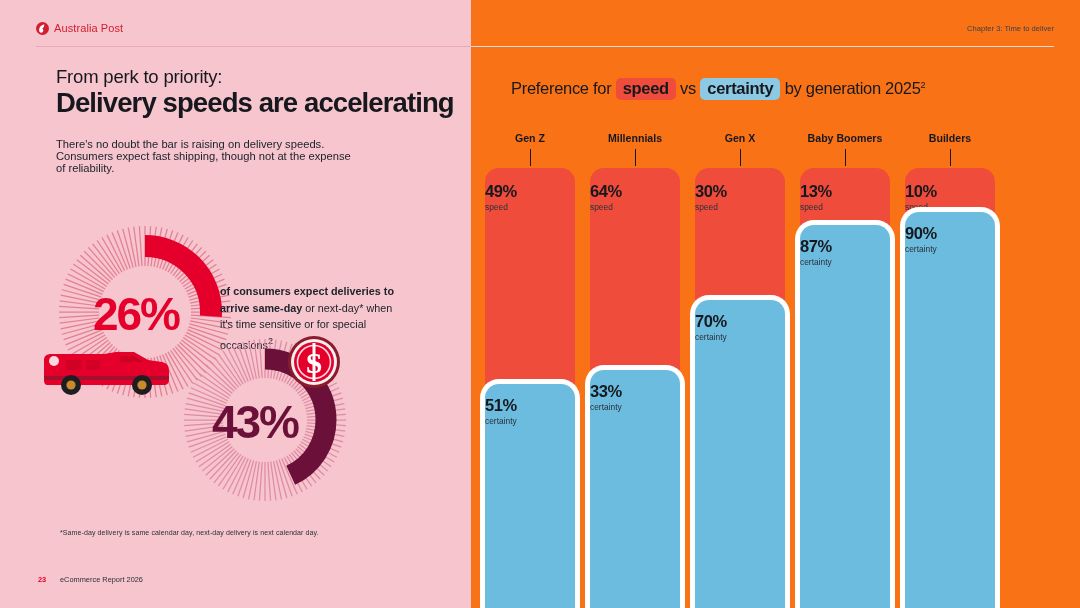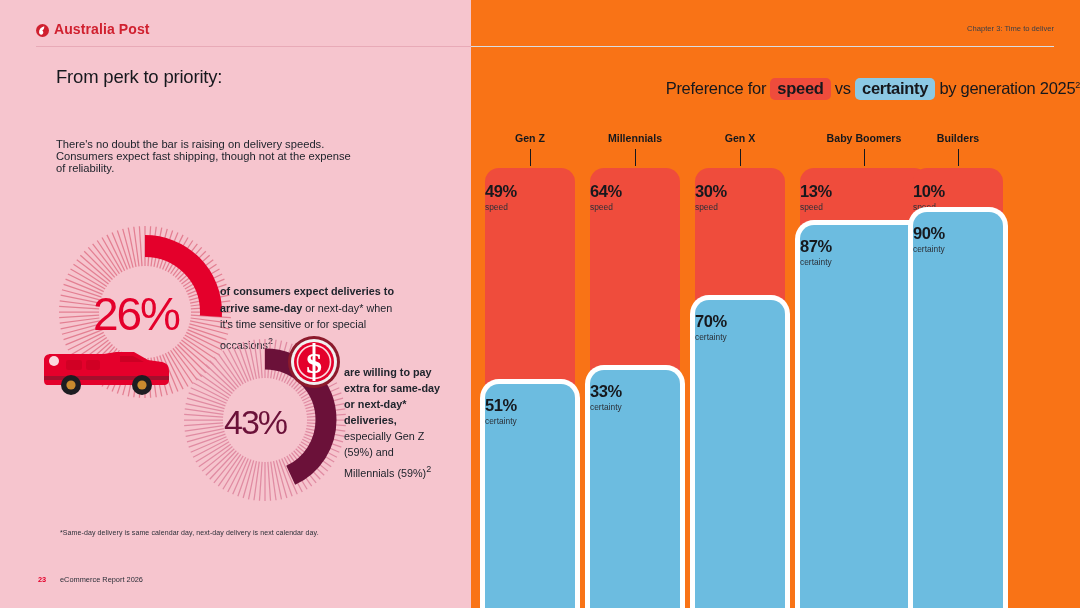--- a/index.html
+++ b/index.html
@@ -19,21 +19,21 @@
     width:471px;height:608px;
     background:#f6c5ce;
     flex:0 0 471px;
   }
   .brand{
     position:absolute;left:36px;top:21px;
     display:flex;align-items:center;gap:5px;
   }
   .brand-mark{width:13px;height:13px;position:relative;flex:0 0 13px;}
   .brand-text{
-    font-size:14px;font-weight:bold;color:#d0202f;letter-spacing:.1px;
+    font-size:11px;font-weight:normal;color:#d0202f;letter-spacing:.1px;
   }
   .left-rule{
     position:absolute;left:36px;right:0;top:46px;height:1px;background:#e8aab7;
   }
   .eyebrow{
     position:absolute;left:56px;top:66px;
     font-size:18.5px;font-weight:400;color:#16181d;letter-spacing:-.2px;
   }
   .headline{
     position:absolute;left:56px;top:87px;
@@ -43,24 +43,24 @@
   .intro{
     position:absolute;left:56px;top:138px;width:300px;
     font-size:11.2px;line-height:12px;color:#20252d;
   }
 
   
   .donut26{position:absolute;left:55px;top:222px;width:180px;height:180px;}
   .donut43{position:absolute;left:180px;top:335px;width:170px;height:170px;}
   .donut-label{
     position:absolute;inset:0;display:flex;align-items:center;justify-content:center;
-    font-weight:normal;letter-spacing:-2px;
+    font-weight:bold;letter-spacing:-2px;
   }
   .donut26 .donut-label{font-size:46px;color:#e4002b;transform:translate(-9px,2px);}
-  .donut43 .donut-label{font-size:34px;color:#6b1139;transform:translate(-10px,2px);}
+  .donut43 .donut-label{font-size:46px;color:#6b1139;transform:translate(-10px,2px);}
 
   .van{position:absolute;left:38px;top:330px;width:135px;height:70px;}
   .coin{position:absolute;left:286px;top:334px;width:56px;height:56px;}
 
   .stat-text-1{
     position:absolute;left:220px;top:259px;width:180px;
     font-size:10.8px;line-height:16.5px;color:#20252d;margin-top:24px;
   }
   .stat-text-2{
     position:absolute;left:344px;top:364px;width:100px;
@@ -85,21 +85,21 @@
   .right{position:relative;flex:1 1 auto;height:608px;background:#f97316;}
   .chapter{
     position:absolute;right:26px;top:24px;
     font-size:7.6px;color:#3a3f48;
   }
   .right-rule{
     position:absolute;left:0;right:26px;top:46px;height:1px;background:#d9dde2;
   }
   .chart-title{
     position:absolute;left:0;right:0;top:78px;
-    text-align:right;
+    text-align:left;
     font-size:16.5px;color:#16181d;letter-spacing:-.3px;
     white-space:nowrap;
     padding-left:40px;
   }
   .pill{
     display:inline-block;padding:2px 7px 3px;border-radius:5px;
     font-weight:bold;line-height:1;
   }
   .pill.speed{background:#ef4c3c;color:#16181d;}
   .pill.certainty{background:#8cc9e4;color:#16181d;}
@@ -151,20 +151,21 @@
         <svg width="13" height="13" viewBox="0 0 26 26">
           <circle cx="13" cy="13" r="13" fill="#d0202f"></circle>
           <path d="M16.5 4.5 C9.5 6.5 6 11 6.2 16.5 C6.3 19.5 8 21.5 10.5 21.5 C13 21.5 14.6 19.6 14.6 17.2 C14.6 14 12.2 12.6 12.2 12.6 C12.2 12.6 14 12.2 15.2 10.4 C16.4 8.6 16.5 6 16.5 4.5 Z" fill="#ffffff"></path>
         </svg>
       </span>
       <span class="brand-text">Australia Post</span>
     </div>
     <div class="left-rule"></div>
 
     <div class="eyebrow">From perk to priority:</div>
+    <div class="headline">Delivery speeds are accelerating</div>
     <div class="intro">There's no doubt the bar is raising on delivery speeds. Consumers expect fast shipping, though not at the expense of reliability.</div>
 
     <div class="donut26">
       <svg width="180" height="180" viewBox="0 0 180 180">
         <g id="ticks26">
             <line x1="90.00" y1="44.00" x2="90.00" y2="4.00" stroke="#e37f92" stroke-width="1.25"></line>
             <line x1="93.01" y1="44.10" x2="95.62" y2="4.18" stroke="#e37f92" stroke-width="1.25"></line>
             <line x1="96.00" y1="44.39" x2="101.23" y2="4.74" stroke="#e37f92" stroke-width="1.25"></line>
             <line x1="98.97" y1="44.88" x2="106.78" y2="5.65" stroke="#e37f92" stroke-width="1.25"></line>
             <line x1="101.91" y1="45.57" x2="112.26" y2="6.93" stroke="#e37f92" stroke-width="1.25"></line>
@@ -390,23 +391,20 @@
       <svg width="56" height="56" viewBox="0 0 56 56">
         <circle cx="28" cy="28" r="26" fill="#8c1a2c"></circle>
         <circle cx="28" cy="28" r="23" fill="#f0f0f0"></circle>
         <circle cx="28" cy="28" r="20" fill="#e4002b"></circle>
         <circle cx="28" cy="28" r="16.5" fill="none" stroke="#ffffff" stroke-width="1.6" opacity=".85"></circle>
         <text x="28" y="39" text-anchor="middle" font-family="Liberation Serif, serif" font-size="30" font-weight="bold" fill="#ffffff">S</text>
         <line x1="28" y1="9" x2="28" y2="47" stroke="#ffffff" stroke-width="3"></line>
       </svg>
     </span>
 
-    <div class="stat-text-2">
-      <span class="b">are willing to pay extra for same-day or next-day* deliveries,</span><span> especially Gen Z (59%) and Millennials (59%)</span><span class="sup">2</span>
-    </div>
 
     <div class="footnote">*Same-day delivery is same calendar day, next-day delivery is next calendar day.</div>
     <div class="page-num">23</div>
     <div class="page-foot">eCommerce Report 2026</div>
   </div>
 
   <div class="right">
     <div class="chapter">Chapter 3: Time to deliver</div>
     <div class="right-rule"></div>
 
@@ -456,37 +454,37 @@
               <span class="cap">speed</span>
             </div>
           </div>
           <div class="bar-cert" style="height: 322px;">
             <div class="val cert-val">
               <span class="num">70%</span>
               <span class="cap">certainty</span>
             </div>
           </div>
         </div>
-        <div class="gen" style="left: 329px; padding-left: 38px;">
+        <div class="gen" style="left: 329px;">
           <div class="gen-head">Baby Boomers</div>
           <div class="gen-tick"></div>
           <div class="bar-speed" style="height: 440px;">
             <div class="val speed-val">
               <span class="num">13%</span>
               <span class="cap">speed</span>
             </div>
           </div>
           <div class="bar-cert" style="height: 396.8px;">
             <div class="val cert-val">
               <span class="num">87%</span>
               <span class="cap">certainty</span>
             </div>
           </div>
         </div>
-        <div class="gen" style="left: 434px; margin-left: 8px;">
+        <div class="gen" style="left: 434px;">
           <div class="gen-head">Builders</div>
           <div class="gen-tick"></div>
           <div class="bar-speed" style="height: 440px;">
             <div class="val speed-val">
               <span class="num">10%</span>
               <span class="cap">speed</span>
             </div>
           </div>
           <div class="bar-cert" style="height: 410px;">
             <div class="val cert-val">

